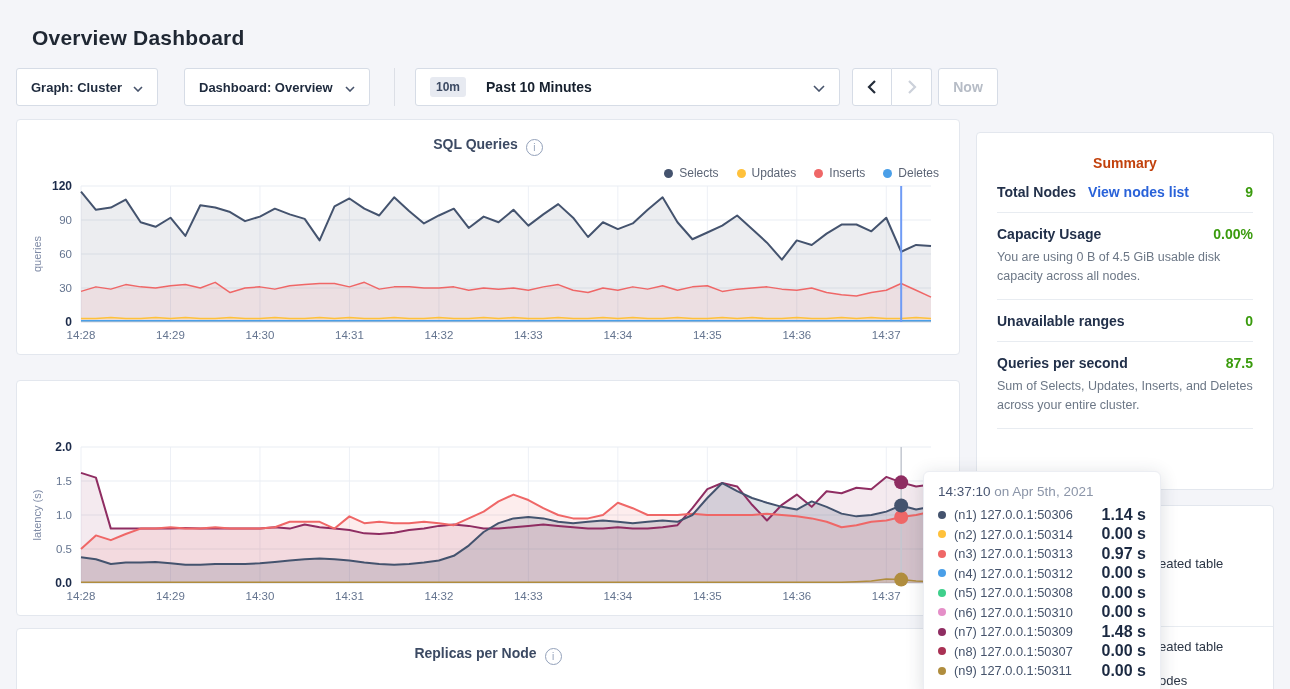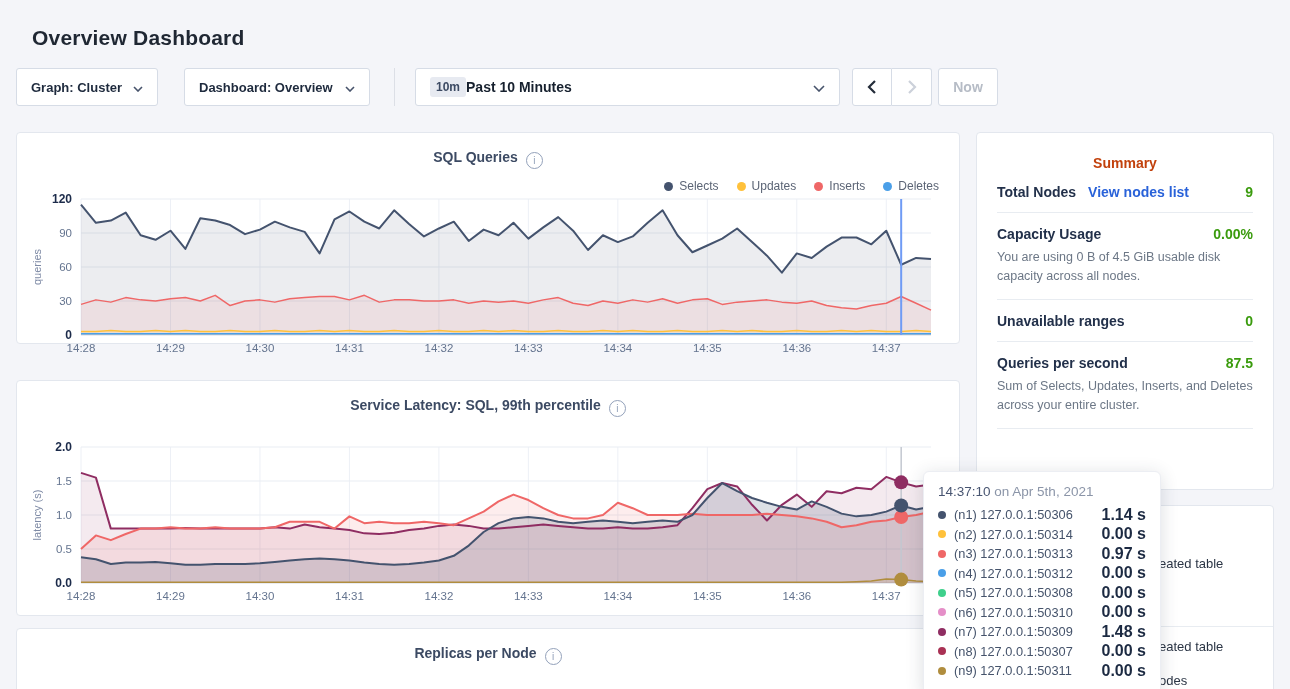--- a/index.html
+++ b/index.html
@@ -6,32 +6,32 @@
   .page{position:relative;width:1290px;height:689px;background:#f4f5f9;overflow:hidden;color:#242c3a;}
   h1.title{position:absolute;left:16px;top:10px;margin:16px;font-size:21px;font-weight:600;color:#1f2733;letter-spacing:.2px;}
   
   .controls{position:absolute;left:0;top:68px;width:100%;height:38px;}
   .btn{box-sizing:border-box;background:#fff;border:1px solid #d6dce6;border-radius:3px;height:38px;
        display:inline-flex;align-items:center;font-size:13px;font-weight:bold;color:#1e2a3d;cursor:pointer;}
   .dd{position:absolute;padding:0 14px;justify-content:space-between;}
   .dd1{left:16px;width:142px;}
   .dd2{left:184px;width:186px;}
   .vdivider{position:absolute;left:394px;top:0;width:1px;height:38px;background:#dcdfe6;}
-  .timepicker{position:absolute;left:415px;width:425px;padding:0 14px;justify-content:flex-start;gap:0;}
+  .timepicker{position:absolute;left:415px;width:425px;padding:0 14px;justify-content:flex-start;gap:20px;}
   .badge{background:#e7eaf1;border-radius:3px;padding:3px 6px;font-size:12px;font-weight:bold;color:#3c4a63;}
   .tp-label{font-size:14px;font-weight:bold;color:#16202e;}
   .tp-chev{margin-left:auto;}
   .arrows{position:absolute;left:852px;top:0;display:flex;}
   .arrow-btn{width:40px;height:38px;box-sizing:border-box;background:#fff;border:1px solid #d6dce6;display:flex;align-items:center;justify-content:center;}
   .arrow-btn.left{border-radius:3px 0 0 3px;}
   .arrow-btn.right{border-radius:0 3px 3px 0;border-left:none;}
   .now-btn{position:absolute;left:938px;width:60px;justify-content:center;color:#b6bcc6;font-size:14px;}
   
   .card{position:absolute;background:#fff;border:1px solid #e3e7ee;border-radius:4px;box-sizing:border-box;}
-  .card-sql{left:16px;top:132px;width:944px;height:212px;}
+  .card-sql{left:16px;top:119px;width:944px;height:236px;}
   .card-lat{left:16px;top:380px;width:944px;height:236px;}
   .card-rep{left:16px;top:628px;width:944px;height:80px;}
   .chart-title-row{position:absolute;top:16px;left:0;width:100%;text-align:center;font-size:14px;font-weight:bold;color:#3c4a63;}
   .info-icon{display:inline-block;width:15px;height:15px;line-height:15px;border:1px solid #93a1ba;border-radius:50%;
              font-size:10px;color:#93a1ba;text-align:center;margin-left:8px;vertical-align:-2px;font-weight:normal;}
   .legend{position:absolute;top:46px;right:20px;display:flex;gap:18px;}
   .lg-item{display:inline-flex;align-items:center;gap:6px;font-size:12px;color:#5b6475;cursor:pointer;}
   .lg-dot{width:9px;height:9px;border-radius:50%;display:inline-block;}
   svg.chart{position:absolute;left:0;top:0;}
   svg text{font-family:"Liberation Sans",sans-serif;}
@@ -163,23 +163,20 @@
         <path d="M64 200.86666666666667 L78.91228070175438 200.86666666666667 L93.82456140350877 200.86666666666667 L108.73684210526315 200.86666666666667 L123.64912280701753 200.86666666666667 L138.56140350877195 200.86666666666667 L153.4736842105263 200.86666666666667 L168.3859649122807 200.86666666666667 L183.29824561403507 200.86666666666667 L198.21052631578948 200.86666666666667 L213.12280701754386 200.86666666666667 L228.03508771929825 200.86666666666667 L242.94736842105263 200.86666666666667 L257.859649122807 200.86666666666667 L272.7719298245614 200.86666666666667 L287.6842105263158 200.86666666666667 L302.59649122807014 200.86666666666667 L317.50877192982455 200.86666666666667 L332.42105263157896 200.86666666666667 L347.3333333333333 200.86666666666667 L362.2456140350877 200.86666666666667 L377.1578947368421 200.86666666666667 L392.0701754385965 200.86666666666667 L406.9824561403509 200.86666666666667 L421.89473684210526 200.86666666666667 L436.8070175438597 200.86666666666667 L451.719298245614 200.86666666666667 L466.63157894736844 200.86666666666667 L481.5438596491228 200.86666666666667 L496.4561403508772 200.86666666666667 L511.36842105263156 200.86666666666667 L526.280701754386 200.86666666666667 L541.1929824561403 200.86666666666667 L556.1052631578948 200.86666666666667 L571.0175438596491 200.86666666666667 L585.9298245614035 200.86666666666667 L600.8421052631579 200.86666666666667 L615.7543859649123 200.86666666666667 L630.6666666666666 200.86666666666667 L645.578947368421 200.86666666666667 L660.4912280701755 200.86666666666667 L675.4035087719299 200.86666666666667 L690.3157894736842 200.86666666666667 L705.2280701754386 200.86666666666667 L720.140350877193 200.86666666666667 L735.0526315789474 200.86666666666667 L749.9649122807018 200.86666666666667 L764.8771929824561 200.86666666666667 L779.7894736842105 200.86666666666667 L794.7017543859649 200.86666666666667 L809.6140350877193 200.86666666666667 L824.5263157894736 200.86666666666667 L839.438596491228 200.86666666666667 L854.3508771929825 200.86666666666667 L869.2631578947369 200.86666666666667 L884.1754385964912 200.86666666666667 L899.0877192982456 200.86666666666667 L914 200.86666666666667 L914 202 L64 202 Z" fill="rgba(74,159,232,0.10)" stroke="none"></path>
         <polyline points="64,71.66666666666666 78.91228070175438,89.8 93.82456140350877,87.53333333333333 108.73684210526315,79.6 123.64912280701753,102.26666666666667 138.56140350877195,106.8 153.4736842105263,97.73333333333333 168.3859649122807,115.86666666666666 183.29824561403507,85.26666666666667 198.21052631578948,87.53333333333333 213.12280701754386,92.06666666666666 228.03508771929825,101.13333333333334 242.94736842105263,96.6 257.859649122807,88.66666666666667 272.7719298245614,94.33333333333333 287.6842105263158,98.86666666666666 302.59649122807014,120.4 317.50877192982455,86.4 332.42105263157896,78.46666666666667 347.3333333333333,88.66666666666667 362.2456140350877,95.46666666666667 377.1578947368421,77.33333333333333 392.0701754385965,90.93333333333334 406.9824561403509,103.4 421.89473684210526,95.46666666666667 436.8070175438597,88.66666666666667 451.719298245614,107.93333333333334 466.63157894736844,96.6 481.5438596491228,102.26666666666667 496.4561403508772,89.8 511.36842105263156,105.66666666666667 526.280701754386,94.33333333333333 541.1929824561403,84.13333333333334 556.1052631578948,97.73333333333333 571.0175438596491,117 585.9298245614035,102.26666666666667 600.8421052631579,109.06666666666666 615.7543859649123,103.4 630.6666666666666,89.8 645.578947368421,77.33333333333333 660.4912280701755,102.26666666666667 675.4035087719299,119.26666666666667 690.3157894736842,112.46666666666667 705.2280701754386,105.66666666666667 720.140350877193,95.46666666666667 735.0526315789474,109.06666666666666 749.9649122807018,122.66666666666667 764.8771929824561,139.66666666666666 779.7894736842105,120.4 794.7017543859649,124.93333333333334 809.6140350877193,113.6 824.5263157894736,104.53333333333333 839.438596491228,104.53333333333333 854.3508771929825,111.33333333333333 869.2631578947369,97.73333333333333 884.1754385964912,131.73333333333335 899.0877192982456,124.93333333333334 914,126.06666666666666" fill="none" stroke="#44536e" stroke-width="2" stroke-linejoin="round"></polyline>
         <polyline points="64,198.6 78.91228070175438,198.6 93.82456140350877,197.46666666666667 108.73684210526315,198.6 123.64912280701753,198.6 138.56140350877195,197.46666666666667 153.4736842105263,198.6 168.3859649122807,197.46666666666667 183.29824561403507,198.6 198.21052631578948,198.6 213.12280701754386,197.46666666666667 228.03508771929825,198.6 242.94736842105263,198.6 257.859649122807,197.46666666666667 272.7719298245614,198.6 287.6842105263158,198.6 302.59649122807014,197.46666666666667 317.50877192982455,198.6 332.42105263157896,197.46666666666667 347.3333333333333,198.6 362.2456140350877,198.6 377.1578947368421,197.46666666666667 392.0701754385965,198.6 406.9824561403509,198.6 421.89473684210526,197.46666666666667 436.8070175438597,198.6 451.719298245614,198.6 466.63157894736844,197.46666666666667 481.5438596491228,198.6 496.4561403508772,197.46666666666667 511.36842105263156,198.6 526.280701754386,198.6 541.1929824561403,197.46666666666667 556.1052631578948,198.6 571.0175438596491,198.6 585.9298245614035,197.46666666666667 600.8421052631579,198.6 615.7543859649123,197.46666666666667 630.6666666666666,198.6 645.578947368421,198.6 660.4912280701755,197.46666666666667 675.4035087719299,198.6 690.3157894736842,198.6 705.2280701754386,197.46666666666667 720.140350877193,198.6 735.0526315789474,197.46666666666667 749.9649122807018,198.6 764.8771929824561,198.6 779.7894736842105,197.46666666666667 794.7017543859649,198.6 809.6140350877193,198.6 824.5263157894736,197.46666666666667 839.438596491228,198.6 854.3508771929825,197.46666666666667 869.2631578947369,198.6 884.1754385964912,198.6 899.0877192982456,197.46666666666667 914,198.6" fill="none" stroke="#ffc13b" stroke-width="1.5" stroke-linejoin="round"></polyline>
         <polyline points="64,171.4 78.91228070175438,166.86666666666667 93.82456140350877,169.13333333333333 108.73684210526315,164.6 123.64912280701753,166.86666666666667 138.56140350877195,168 153.4736842105263,165.73333333333335 168.3859649122807,164.6 183.29824561403507,168 198.21052631578948,162.33333333333334 213.12280701754386,172.53333333333333 228.03508771929825,168 242.94736842105263,166.86666666666667 257.859649122807,169.13333333333333 272.7719298245614,165.73333333333335 287.6842105263158,164.6 302.59649122807014,163.46666666666667 317.50877192982455,163.46666666666667 332.42105263157896,166.86666666666667 347.3333333333333,162.33333333333334 362.2456140350877,169.13333333333333 377.1578947368421,166.86666666666667 392.0701754385965,166.86666666666667 406.9824561403509,168 421.89473684210526,168 436.8070175438597,166.86666666666667 451.719298245614,170.26666666666665 466.63157894736844,168 481.5438596491228,169.13333333333333 496.4561403508772,168 511.36842105263156,170.26666666666665 526.280701754386,166.86666666666667 541.1929824561403,164.6 556.1052631578948,170.26666666666665 571.0175438596491,172.53333333333333 585.9298245614035,168 600.8421052631579,170.26666666666665 615.7543859649123,166.86666666666667 630.6666666666666,169.13333333333333 645.578947368421,165.73333333333335 660.4912280701755,170.26666666666665 675.4035087719299,166.86666666666667 690.3157894736842,165.73333333333335 705.2280701754386,171.4 720.140350877193,169.13333333333333 735.0526315789474,168 749.9649122807018,166.86666666666667 764.8771929824561,169.13333333333333 779.7894736842105,170.26666666666665 794.7017543859649,168 809.6140350877193,172.53333333333333 824.5263157894736,174.8 839.438596491228,175.93333333333334 854.3508771929825,172.53333333333333 869.2631578947369,170.26666666666665 884.1754385964912,163.46666666666667 899.0877192982456,170.26666666666665 914,177.06666666666666" fill="none" stroke="#ef6767" stroke-width="1.5" stroke-linejoin="round"></polyline>
         <polyline points="64,200.86666666666667 78.91228070175438,200.86666666666667 93.82456140350877,200.86666666666667 108.73684210526315,200.86666666666667 123.64912280701753,200.86666666666667 138.56140350877195,200.86666666666667 153.4736842105263,200.86666666666667 168.3859649122807,200.86666666666667 183.29824561403507,200.86666666666667 198.21052631578948,200.86666666666667 213.12280701754386,200.86666666666667 228.03508771929825,200.86666666666667 242.94736842105263,200.86666666666667 257.859649122807,200.86666666666667 272.7719298245614,200.86666666666667 287.6842105263158,200.86666666666667 302.59649122807014,200.86666666666667 317.50877192982455,200.86666666666667 332.42105263157896,200.86666666666667 347.3333333333333,200.86666666666667 362.2456140350877,200.86666666666667 377.1578947368421,200.86666666666667 392.0701754385965,200.86666666666667 406.9824561403509,200.86666666666667 421.89473684210526,200.86666666666667 436.8070175438597,200.86666666666667 451.719298245614,200.86666666666667 466.63157894736844,200.86666666666667 481.5438596491228,200.86666666666667 496.4561403508772,200.86666666666667 511.36842105263156,200.86666666666667 526.280701754386,200.86666666666667 541.1929824561403,200.86666666666667 556.1052631578948,200.86666666666667 571.0175438596491,200.86666666666667 585.9298245614035,200.86666666666667 600.8421052631579,200.86666666666667 615.7543859649123,200.86666666666667 630.6666666666666,200.86666666666667 645.578947368421,200.86666666666667 660.4912280701755,200.86666666666667 675.4035087719299,200.86666666666667 690.3157894736842,200.86666666666667 705.2280701754386,200.86666666666667 720.140350877193,200.86666666666667 735.0526315789474,200.86666666666667 749.9649122807018,200.86666666666667 764.8771929824561,200.86666666666667 779.7894736842105,200.86666666666667 794.7017543859649,200.86666666666667 809.6140350877193,200.86666666666667 824.5263157894736,200.86666666666667 839.438596491228,200.86666666666667 854.3508771929825,200.86666666666667 869.2631578947369,200.86666666666667 884.1754385964912,200.86666666666667 899.0877192982456,200.86666666666667 914,200.86666666666667" fill="none" stroke="#4a9fe8" stroke-width="1.5" stroke-linejoin="round"></polyline>
         <line x1="884.1754385964912" x2="884.1754385964912" y1="66" y2="202" stroke="#6f9bf5" stroke-width="2"></line>
       </svg>
   </div>
 
   <div class="card card-lat">
-    <div class="chart-title-row">
-      <span>Service Latency: SQL, 99th percentile</span><span class="info-icon">i</span>
-    </div>
     <svg class="chart" id="chart-lat" width="944" height="236">
         <line x1="64" x2="64" y1="66" y2="202" stroke="#edf0f6" stroke-width="1"></line>
         <text x="64" y="219" text-anchor="middle" fill="#64748f" font-size="11.5">14:28</text>
         <line x1="153.4736842105263" x2="153.4736842105263" y1="66" y2="202" stroke="#edf0f6" stroke-width="1"></line>
         <text x="153.4736842105263" y="219" text-anchor="middle" fill="#64748f" font-size="11.5">14:29</text>
         <line x1="242.94736842105263" x2="242.94736842105263" y1="66" y2="202" stroke="#edf0f6" stroke-width="1"></line>
         <text x="242.94736842105263" y="219" text-anchor="middle" fill="#64748f" font-size="11.5">14:30</text>
         <line x1="332.42105263157896" x2="332.42105263157896" y1="66" y2="202" stroke="#edf0f6" stroke-width="1"></line>
         <text x="332.42105263157896" y="219" text-anchor="middle" fill="#64748f" font-size="11.5">14:31</text>
         <line x1="421.89473684210526" x2="421.89473684210526" y1="66" y2="202" stroke="#edf0f6" stroke-width="1"></line>

